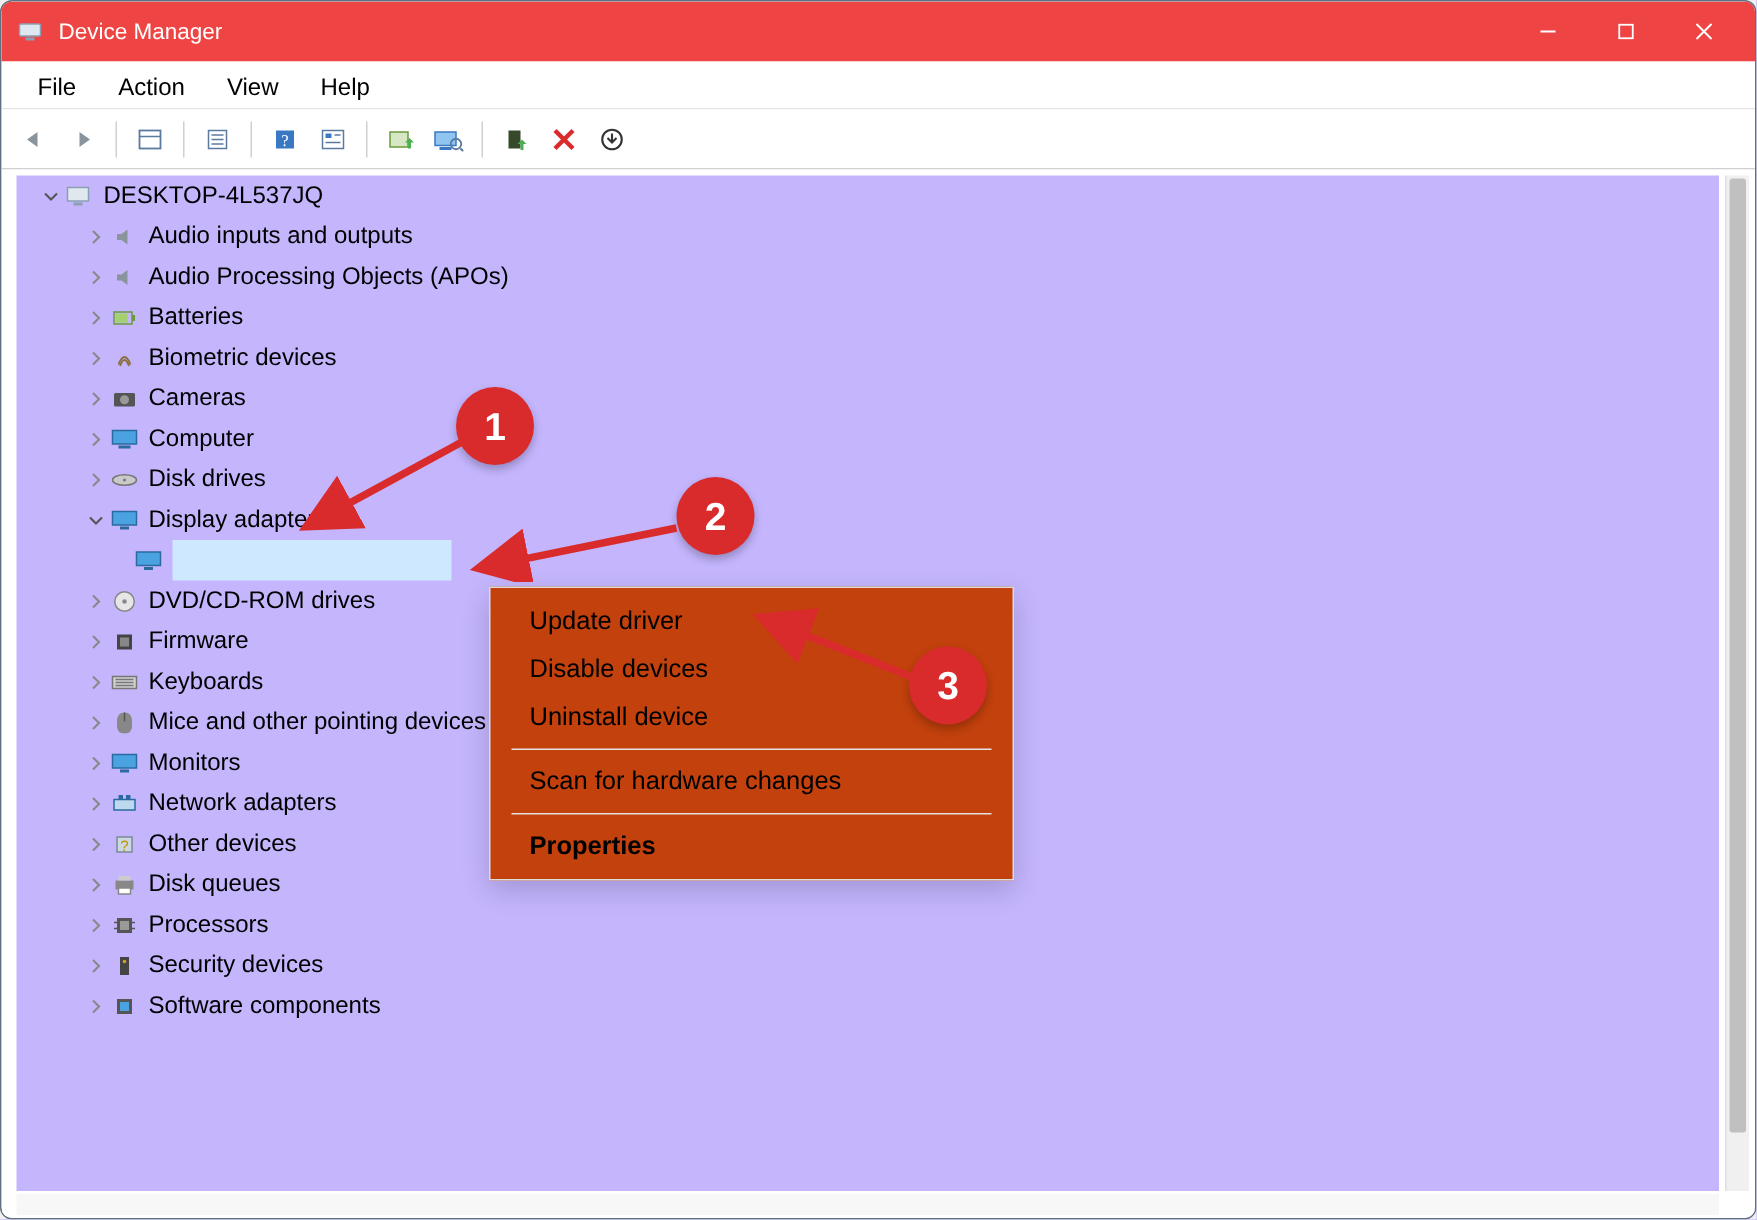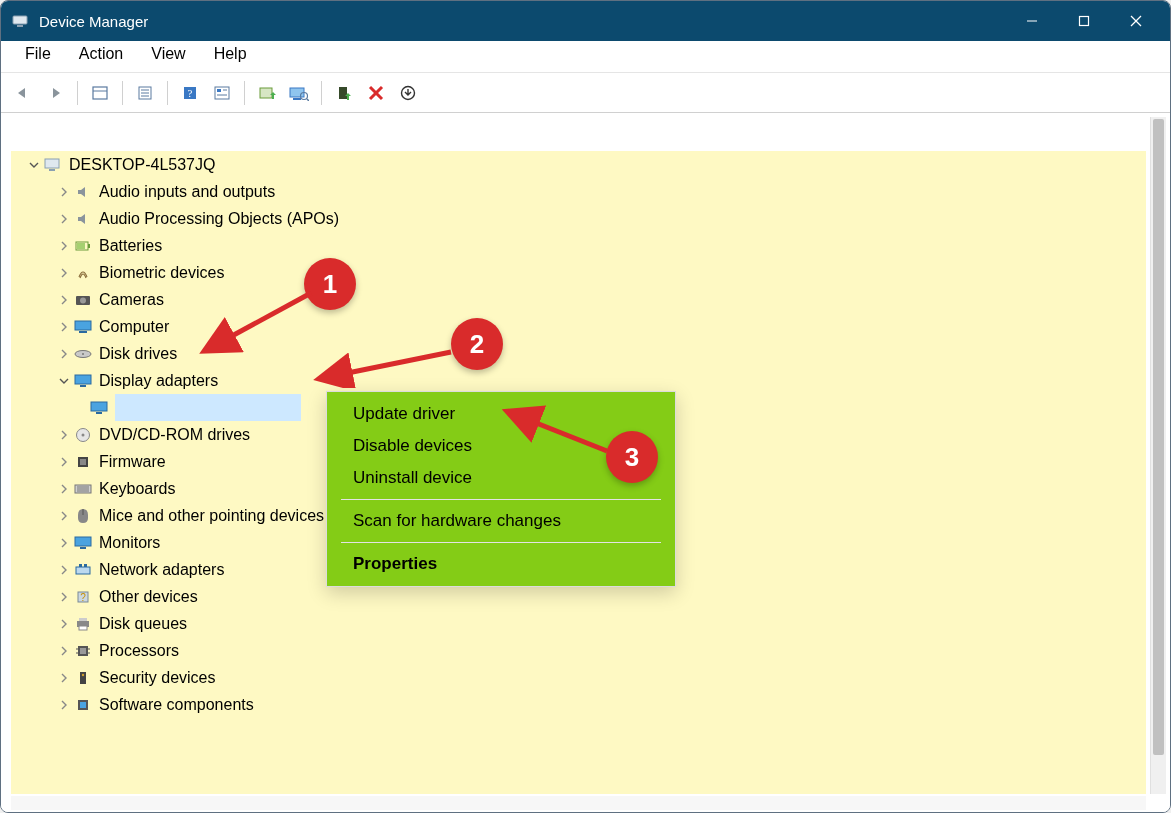--- a/index.html
+++ b/index.html
@@ -17,21 +17,21 @@
     height: 813px;
     background: #fff;
     border: 1px solid #5f7081;
     display: flex;
     flex-direction: column;
     border-radius: 8px;
     overflow: hidden;
   }
   .titlebar {
     height: 40px;
-    background: #0c4a6e;
+    background: #ef4444;
     color: #fff;
     display: flex;
     align-items: center;
     padding: 0 8px 0 10px;
     font-size: 15px;
   }
   .titlebar .title-icon {
     width: 18px; height: 18px;
     margin-right: 10px;
     display: flex; align-items: center; justify-content: center;
@@ -40,21 +40,21 @@
   .titlebar .spacer { flex: 1; }
   .win-btn {
     width: 52px; height: 40px;
     display: flex; align-items: center; justify-content: center;
     color: #fff;
   }
   .menubar {
     height: 32px;
     background: #fff;
     display: flex;
-    align-items: flex-start;
+    align-items: flex-end;
     padding: 0 10px;
     font-size: 16px;
     border-bottom: 1px solid #e5e5e5;
   }
   .menu-item { padding: 4px 14px; }
   .toolbar {
     height: 40px;
     background: #fff;
     display: flex;
     align-items: center;
@@ -75,22 +75,21 @@
   .content {
     flex: 1;
     position: relative;
     overflow: hidden;
     background: #fff;
   }
   .tree-pane {
     position: absolute;
     left: 10px; right: 24px; top: 4px; bottom: 18px;
     overflow: hidden;
-    background: #fef9c3;
-    margin-top: 34px;
+    background: #c4b5fd;
   }
   .tree { font-size: 16px; line-height: 27px; color: #000; }
   .tree-row {
     display: flex; align-items: center; height: 27px;
     white-space: nowrap;
   }
   .expander {
     width: 18px; height: 18px;
     display: flex; align-items: center; justify-content: center;
     color: #5a5a5a;
@@ -122,21 +121,21 @@
   .scrollbar-h {
     position: absolute;
     left: 10px; right: 24px; bottom: 2px; height: 14px;
     background: #f7f7f7;
   }
   
   .ctx-menu {
     position: absolute;
     left: 325px; top: 278px;
     width: 350px;
-    background: #84cc16;
+    background: #c2410c;
     border: 1px solid #dcdcdc;
     box-shadow: 0 6px 18px rgba(0,0,0,0.18);
     padding: 6px 0;
     font-size: 17px;
   }
   .ctx-item {
     padding: 6px 26px;
   }
   .ctx-sep {
     height: 1px; background: #e3e3e3;

